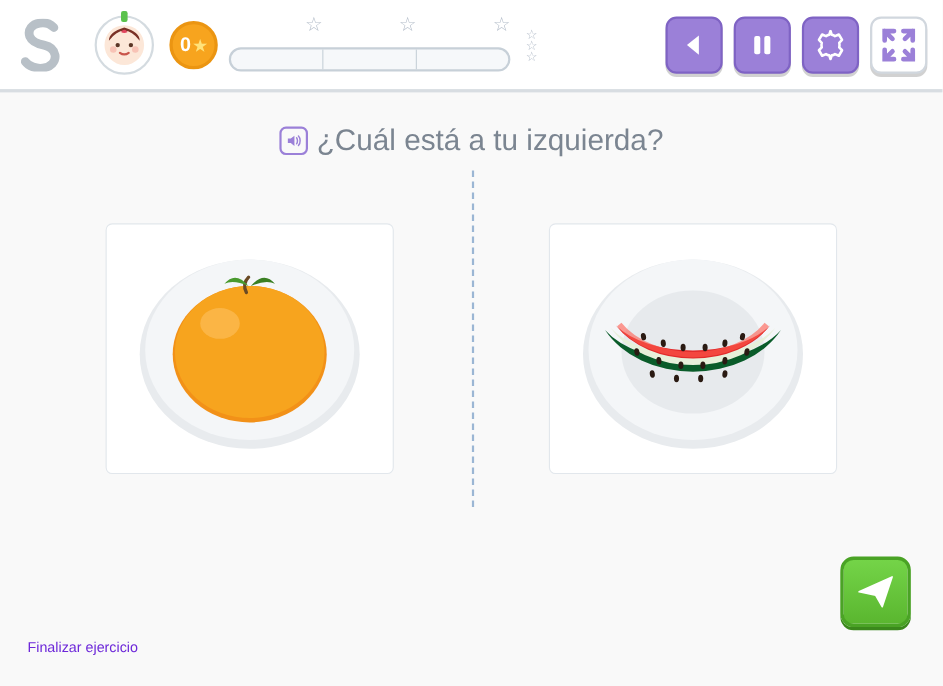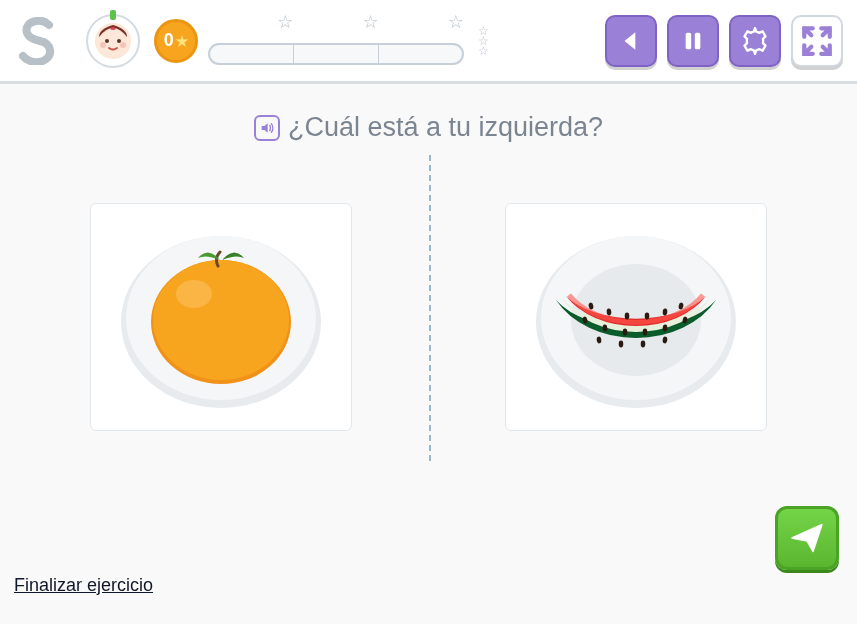--- a/index.html
+++ b/index.html
@@ -107,21 +107,21 @@
   .ctrl-purple {
     background: #9b80d8;
     border: 2px solid #7f63c4;
   }
   .ctrl-white {
     background: #fff;
     border: 2px solid #d1d7de;
   }
   .main {
     height: 518px;
-    padding: 0 4px;
+    padding: 0 15px;
   }
   .card {
     border-radius: 6px;
     height: 100%;
     padding: 28px 10px 10px;
     position: relative;
   }
   .question-row {
     display: flex; align-items: center; justify-content: center;
     gap: 8px;
@@ -177,23 +177,22 @@
     background: linear-gradient(#74d448,#5ab62f);
     border: 3px solid #4aa325;
     border-radius: 12px;
     box-shadow: 0 3px 0 #3b881c;
     display: flex; align-items: center; justify-content: center;
     cursor: pointer;
   }
   .footer-link {
     position: absolute;
     left: 10px; bottom: 6px;
-    font-size: 18px;
-    color: #0f172a;
-    text-decoration: underline;
+    font-size: 13px;
+    color: #6d28d9;
     cursor: pointer;
   }
 </style>
 </head>
 <body>
 
 <div class="topbar">
   <div class="logo">
     <svg width="40" height="48" viewBox="0 0 40 48">
         <path d="M30 8c-3-3-8-5-13-4C10 5 6 10 8 16c2 5 8 7 13 8s9 4 10 9c1 6-4 11-11 12-6 1-13-2-16-6" fill="none" stroke="#b8c0c7" stroke-width="8" stroke-linecap="round"></path>

